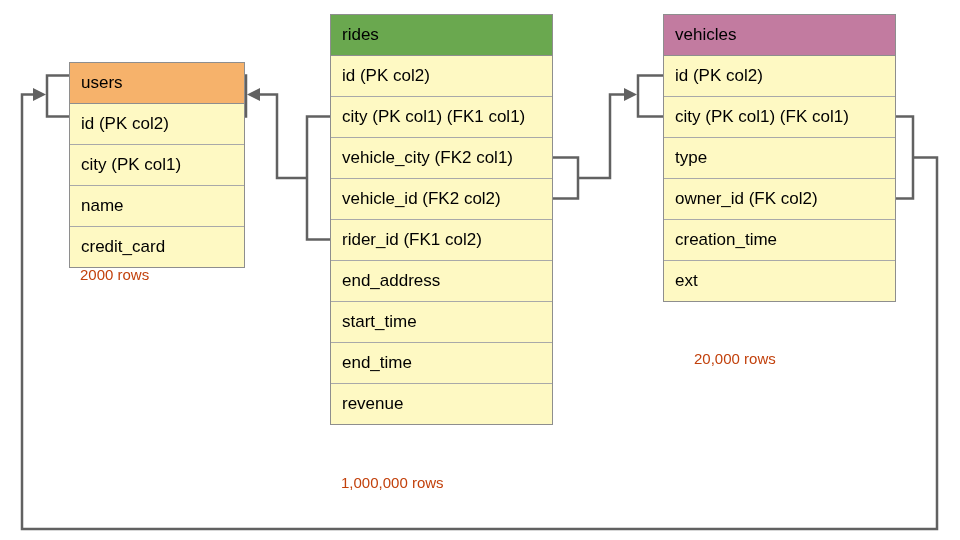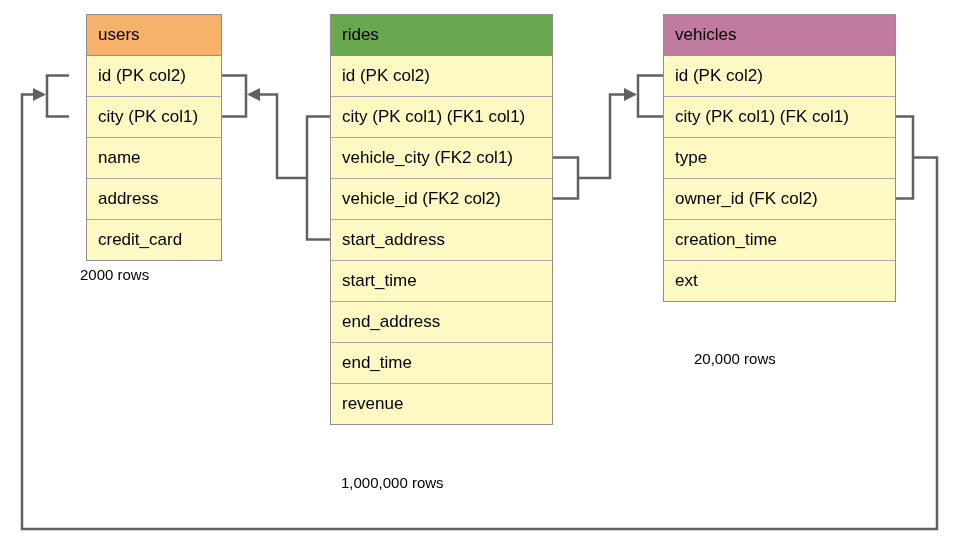--- a/index.html
+++ b/index.html
@@ -35,28 +35,28 @@
     border-bottom: 1px solid #a9a9a9;
     background: #fef9c3;
     white-space: nowrap;
     overflow: hidden;
   }
   .tbl .row:last-child { border-bottom: none; }
 
   .rowcount {
     position: absolute;
     font-size: 15px;
-    color: #000000;
+    color: #c2410c;
     white-space: nowrap;
   }
   .rc-users    { left: 80px;  top: 266px; }
   .rc-rides    { left: 341px; top: 474px; }
   .rc-vehicles { left: 694px; top: 350px; }
 
-  .t-users    { left: 86px;  width: 136px; }
+  .t-users    { left: 69px;  width: 176px; margin-top: 48px; }
   .t-rides    { left: 330px; width: 223px; }
   .t-vehicles { left: 663px; width: 233px; }
 </style>
 </head>
 <body>
 
 <div id="canvas">
 
   <svg class="rel-lines" viewBox="0 0 960 540" xmlns="http://www.w3.org/2000/svg">
     <g fill="none" stroke-width="2.5" style="stroke: rgb(97, 97, 97);">
@@ -78,34 +78,33 @@
       <polygon points="637,94.5 624,88 624,101"></polygon>
       <polygon points="46,94.5 33,88 33,101"></polygon>
     </g>
   </svg>
 
   <div class="tbl t-users">
     <div class="hdr" style="background-color: rgb(246, 178, 107);">users</div>
     <div class="row">id (PK col2)</div>
     <div class="row">city (PK col1)</div>
     <div class="row">name</div>
-    <div class="row">address</div>
     <div class="row">credit_card</div>
   </div>
   <div class="rowcount rc-users">2000 rows</div>
 
   <div class="tbl t-rides">
     <div class="hdr" style="background-color: rgb(106, 168, 79);">rides</div>
     <div class="row">id (PK col2)</div>
     <div class="row">city (PK col1) (FK1 col1)</div>
     <div class="row">vehicle_city (FK2 col1)</div>
     <div class="row">vehicle_id (FK2 col2)</div>
-    <div class="row">start_address</div>
+    <div class="row">rider_id (FK1 col2)</div>
+    <div class="row">end_address</div>
     <div class="row">start_time</div>
-    <div class="row">end_address</div>
     <div class="row">end_time</div>
     <div class="row">revenue</div>
   </div>
   <div class="rowcount rc-rides">1,000,000 rows</div>
 
   <div class="tbl t-vehicles">
     <div class="hdr" style="background-color: rgb(194, 123, 160);">vehicles</div>
     <div class="row">id (PK col2)</div>
     <div class="row">city (PK col1) (FK col1)</div>
     <div class="row">type</div>

